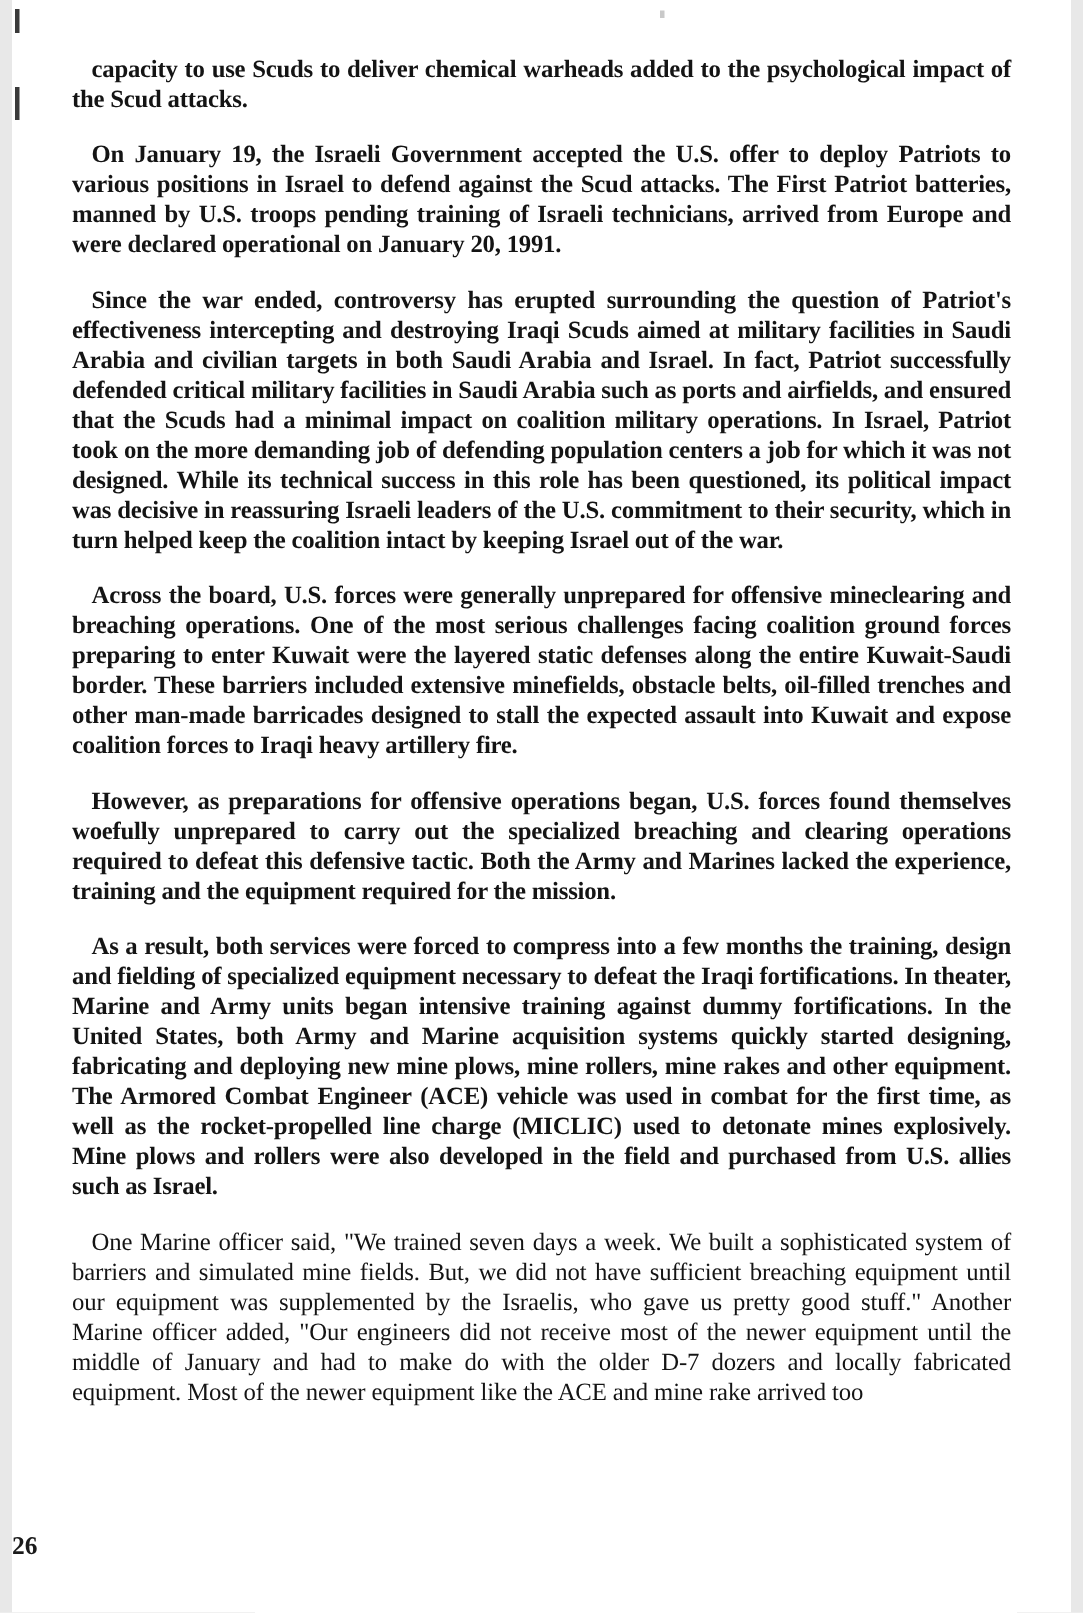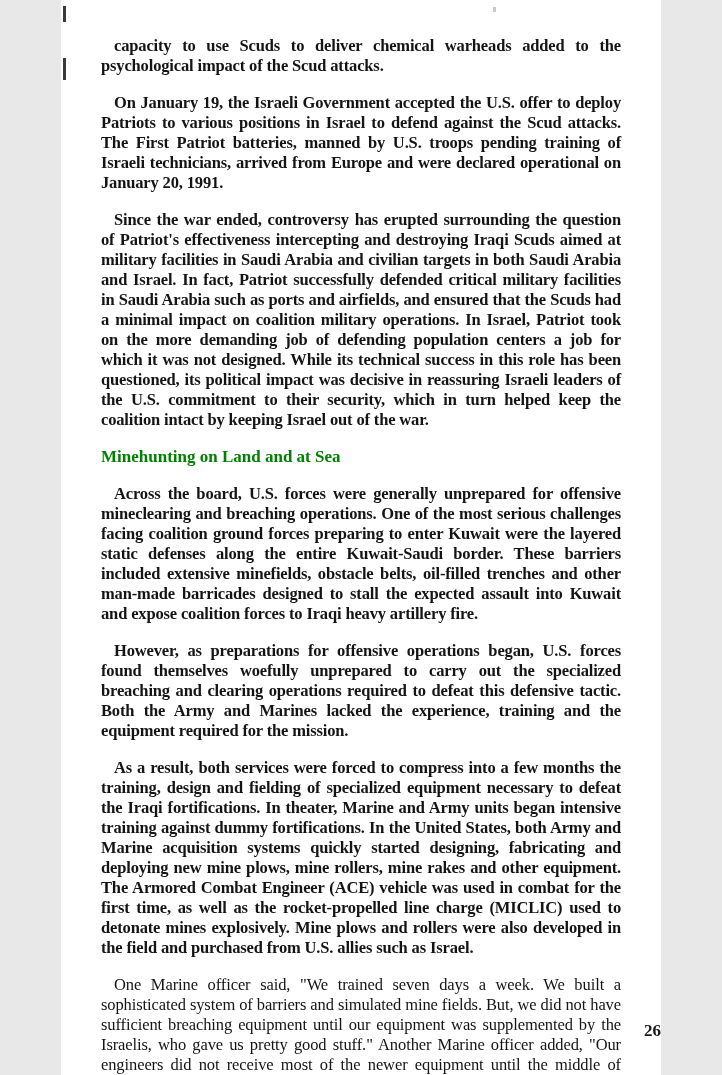--- a/index.html
+++ b/index.html
@@ -2,21 +2,21 @@
 <html><head>
 <meta charset="utf-8">
 <style>
   html, body {
     margin: 0;
     padding: 0;
     background: #e8e8e8;
   }
   .page {
     position: relative;
-    width: 600px;
+    width: 706px;
     height: 1075px;
     margin: 0 auto;
     background: #ffffff;
     overflow: hidden;
     font-family: "Liberation Serif", serif;
   }
   .content {
     position: absolute;
     left: 40px;
     right: 40px;
@@ -53,21 +53,21 @@
     font-weight: 400;
   }
   .officer-quote {
     font-weight: 400;
   }
   .page-number {
     position: absolute;
     left: 0;
     right: 0;
     top: 1021px;
-    text-align: right;
+    text-align: left;
     font-size: 17px;
     font-weight: 700;
     color: #1a1a1a;
   }
   
   .artifact {
     position: absolute;
     background: #3a3a3a;
   }
   .artifact-tick-1 { left: 2px; top: 6px;  width: 3px; height: 16px; }
@@ -84,21 +84,20 @@
   <span class="artifact artifact-dot"></span>
 
   <div class="content">
 
     <p class="body-para">capacity  to use Scuds to deliver chemical warheads added to the psychological impact of the Scud attacks.</p>
 
     <p class="body-para">On  January  19,  the Israeli Government accepted the U.S. offer to deploy Patriots to various  positions in Israel to defend against the Scud attacks. The First Patriot batteries, manned  by U.S. troops pending training of Israeli technicians, arrived from Europe and were declared operational on January 20, 1991.</p>
 
     <p class="body-para">Since  the  war  ended,  controversy has erupted surrounding the question of Patriot's effectiveness intercepting and destroying Iraqi Scuds aimed at military facilities in Saudi Arabia  and  civilian targets in both Saudi Arabia and Israel. In fact, Patriot successfully defended  critical  military  facilities  in  Saudi  Arabia  such  as  ports and airfields, and ensured  that the Scuds had a minimal impact on coalition military operations. In Israel, Patriot  took on the more demanding job of defending population centers a job for which it  was  not  designed.  While  its  technical  success  in  this  role  has been questioned, its political  impact  was  decisive  in  reassuring  Israeli  leaders  of the U.S. commitment to their  security, which in turn helped keep the coalition intact by keeping Israel out of the war.</p>
 
-    <h2 class="section-heading">Minehunting on Land and at Sea</h2>
 
     <p class="body-para">Across  the  board,  U.S.  forces were generally unprepared for offensive mineclearing and  breaching  operations.  One  of  the  most serious challenges facing coalition ground forces  preparing  to  enter  Kuwait  were  the  layered  static  defenses  along  the  entire Kuwait-Saudi  border.  These  barriers  included extensive minefields, obstacle belts, oil-filled trenches and other man-made barricades designed to stall the expected assault into Kuwait and expose coalition forces to Iraqi heavy artillery fire.</p>
 
     <p class="body-para">However,  as  preparations  for  offensive  operations  began,  U.S.  forces  found themselves  woefully  unprepared  to  carry  out  the  specialized  breaching and clearing operations  required  to  defeat  this defensive tactic. Both the Army and Marines lacked the experience, training and the equipment required for the mission.</p>
 
     <p class="body-para">As  a  result,  both  services  were  forced  to compress into a few months the training, design  and  fielding of specialized equipment necessary to defeat the Iraqi fortifications. In   theater,  Marine  and  Army  units  began  intensive  training  against  dummy fortifications.  In  the  United States, both Army and Marine acquisition systems quickly started  designing,  fabricating  and  deploying new mine plows, mine rollers, mine rakes and  other  equipment.  The  Armored  Combat  Engineer  (ACE)  vehicle  was  used  in combat  for  the  first time, as well as the rocket-propelled line charge (MICLIC) used to detonate  mines  explosively. Mine plows and rollers were also developed in the field and purchased from U.S. allies such as Israel.</p>
 
     <p class="officer-para">
       <span class="officer-lead">One Marine officer said, </span><span class="officer-quote">"We trained seven days a week. We built a sophisticated system of barriers and simulated mine fields.  But, we did not have sufficient breaching equipment until our equipment was supplemented by the Israelis, who gave us pretty good stuff." </span><span class="officer-lead">Another Marine officer added, </span><span class="officer-quote">"Our engineers did not receive most of the newer equipment until the middle of January and had to make do with the older D-7  dozers and locally fabricated equipment.  Most of the newer equipment like the ACE and mine rake arrived too</span>
     </p>

